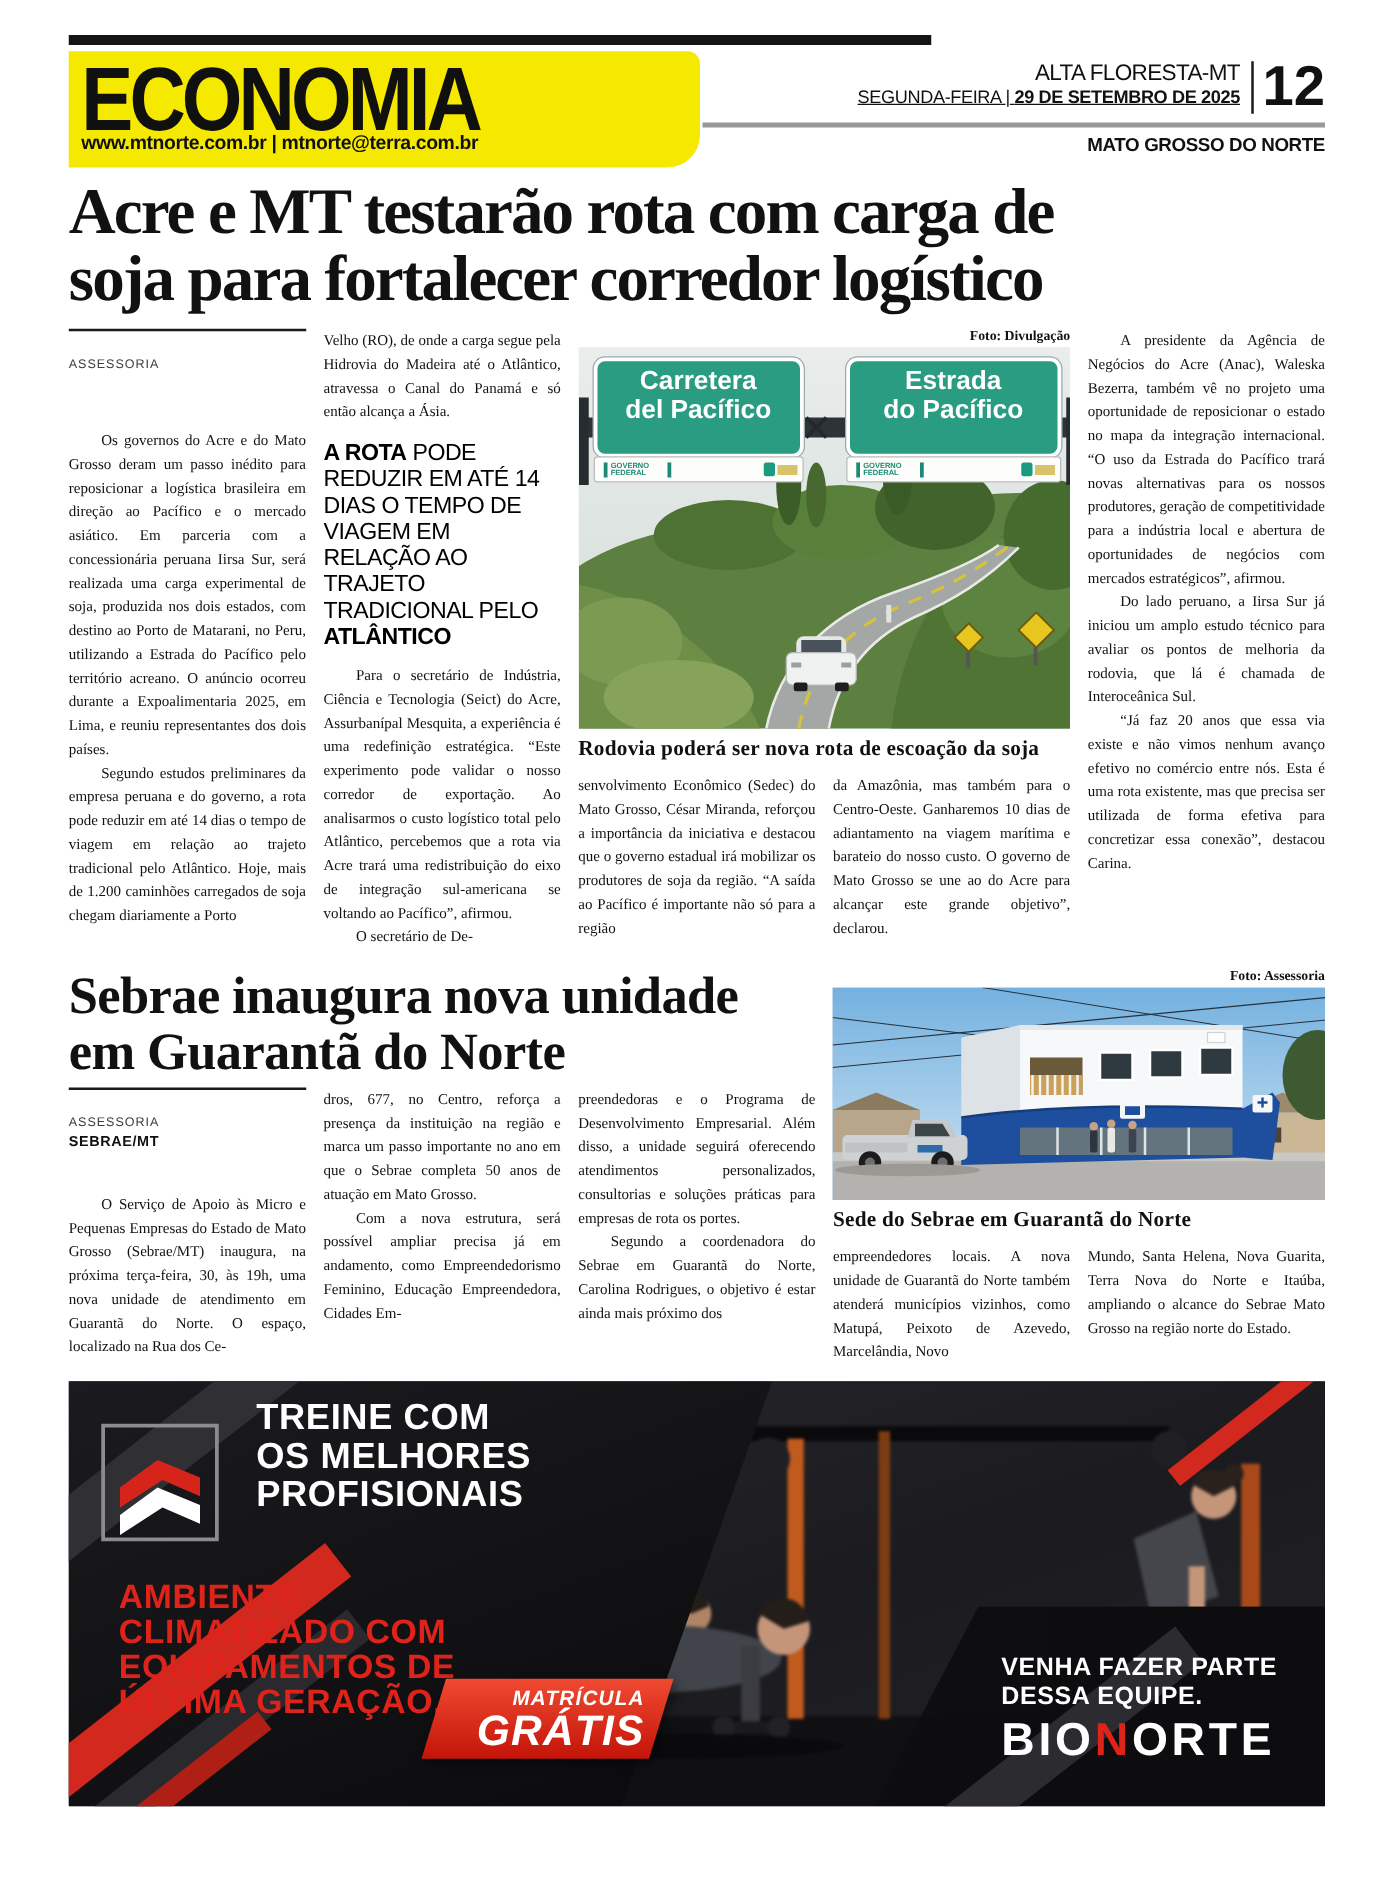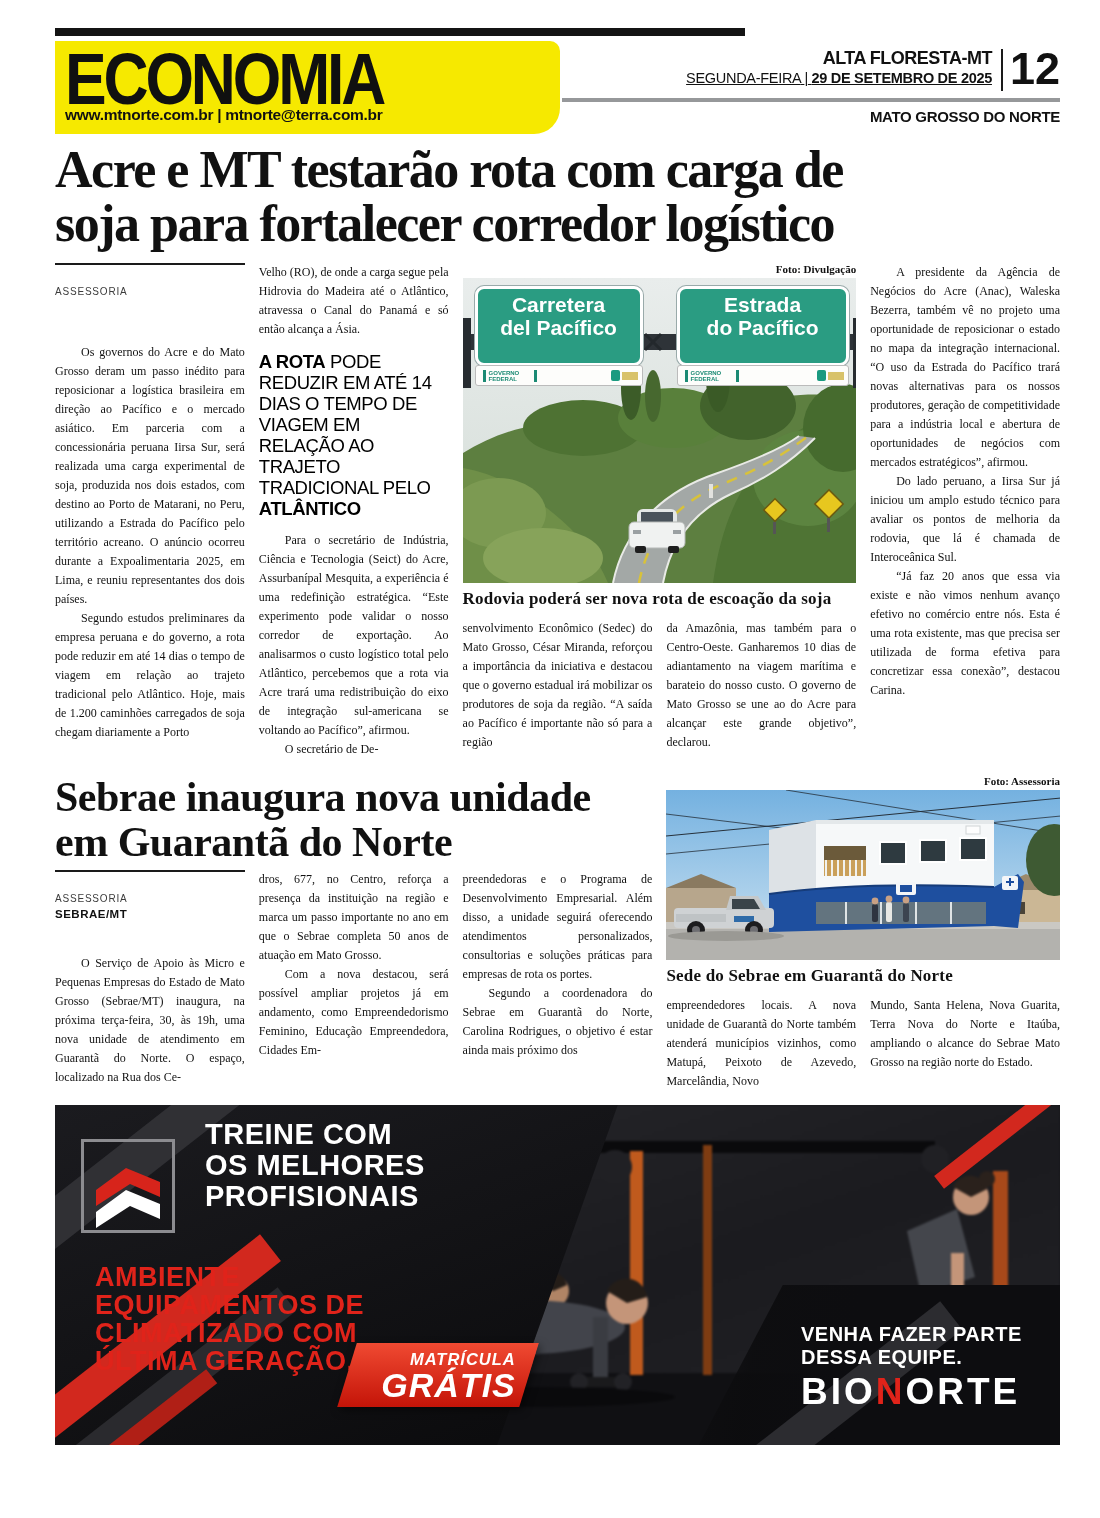--- a/index.html
+++ b/index.html
@@ -13,21 +13,21 @@
   .yellow-box{width:505px;height:93px;background:#f6e900;border-radius:0 10px 26px 0;
               padding:4px 0 0 10px;box-sizing:border-box;}
   .mast-title{display:inline-block;font-family:"Liberation Sans",sans-serif;font-weight:bold;
               font-size:60px;letter-spacing:-3px;color:#101010;transform:scale(1.04,1.2);
               transform-origin:left top;line-height:58px;white-space:nowrap;}
   .mast-url{font-family:"Liberation Sans",sans-serif;font-weight:bold;font-size:15.5px;
             letter-spacing:-0.3px;margin-top:3px;}
   .mast-right{flex:1;margin-left:2px;padding-top:8px;}
   .mr-top{display:flex;justify-content:flex-end;align-items:flex-start;}
   .mr-lines{text-align:right;font-family:"Liberation Sans",sans-serif;}
-  .mr-loc{font-weight:bold;font-size:18px;letter-spacing:-0.5px;line-height:19px;}
+  .mr-loc{font-weight:normal;font-size:18px;letter-spacing:-0.5px;line-height:19px;}
   .mr-date{font-size:14.5px;letter-spacing:-0.3px;margin-top:2px;text-decoration:underline;}
   .mr-date b{font-weight:bold;}
   .mr-sep{width:2px;height:42px;background:#1a1a1a;margin:0 7px 0 9px;}
   .mr-page{font-family:"Liberation Sans",sans-serif;font-size:45px;line-height:40px;font-weight:bold;}
   .mr-rule{height:4px;background:#96989a;margin-top:7px;}
   .mr-pub{font-family:"Liberation Sans",sans-serif;font-weight:bold;font-size:15px;
           text-align:right;margin-top:6px;letter-spacing:-0.3px;}
 
   
   .headline1{margin-top:9px;font-weight:bold;font-size:52px;line-height:54px;letter-spacing:-1.5px;}
@@ -366,21 +366,21 @@
       <div class="col" style="grid-column:1;grid-row:2;">
         <div class="kicker-block">
           <div class="kicker">ASSESSORIA</div>
           <div class="kicker2">SEBRAE/MT</div>
         </div>
         <div style="height:26px;"></div>
         <p>O Serviço de Apoio às Micro e Pequenas Empresas do Estado de Mato Grosso (Sebrae/MT) inaugura, na próxima terça-feira, 30, às 19h, uma nova unidade de atendimento em Guarantã do Norte. O espaço, localizado na Rua dos Ce-</p>
       </div>
       <div class="col" style="grid-column:2;grid-row:2;">
         <p class="noind">dros, 677, no Centro, reforça a presença da instituição na região e marca um passo importante no ano em que o Sebrae completa 50 anos de atuação em Mato Grosso.</p>
-        <p>Com a nova destacou, será possível ampliar projetos já em andamento, como Empreendedorismo Feminino, Educação Empreendedora, Cidades Em-</p>
+        <p>Com a nova estrutura, será possível ampliar precisa já em andamento, como Empreendedorismo Feminino, Educação Empreendedora, Cidades Em-</p>
       </div>
       <div class="col" style="grid-column:3;grid-row:2;">
         <p class="noind">preendedoras e o Programa de Desenvolvimento Empresarial. Além disso, a unidade seguirá oferecendo atendimentos personalizados, consultorias e soluções práticas para empresas de rota os portes.</p>
         <p>Segundo a coordenadora do Sebrae em Guarantã do Norte, Carolina Rodrigues, o objetivo é estar ainda mais próximo dos</p>
       </div>
     </div>
 
     <div class="ad">
 
       <div class="ad-photo">
@@ -447,22 +447,22 @@
       </div>
 
       <div class="ad-head">
         <div>TREINE COM</div>
         <div>OS MELHORES</div>
         <div>PROFISIONAIS</div>
       </div>
 
       <div class="ad-feature">
         <div>AMBIENTE</div>
+        <div>CLIMATIZADO COM</div>
         <div>EQUIPAMENTOS DE</div>
-        <div>CLIMATIZADO COM</div>
         <div>ÚLTIMA GERAÇÃO.</div>
       </div>
 
       <div class="banner">
         <div class="banner-in">
           <div class="banner-label">MATRÍCULA</div>
           <div class="banner-value">GRÁTIS</div>
         </div>
       </div>
 

